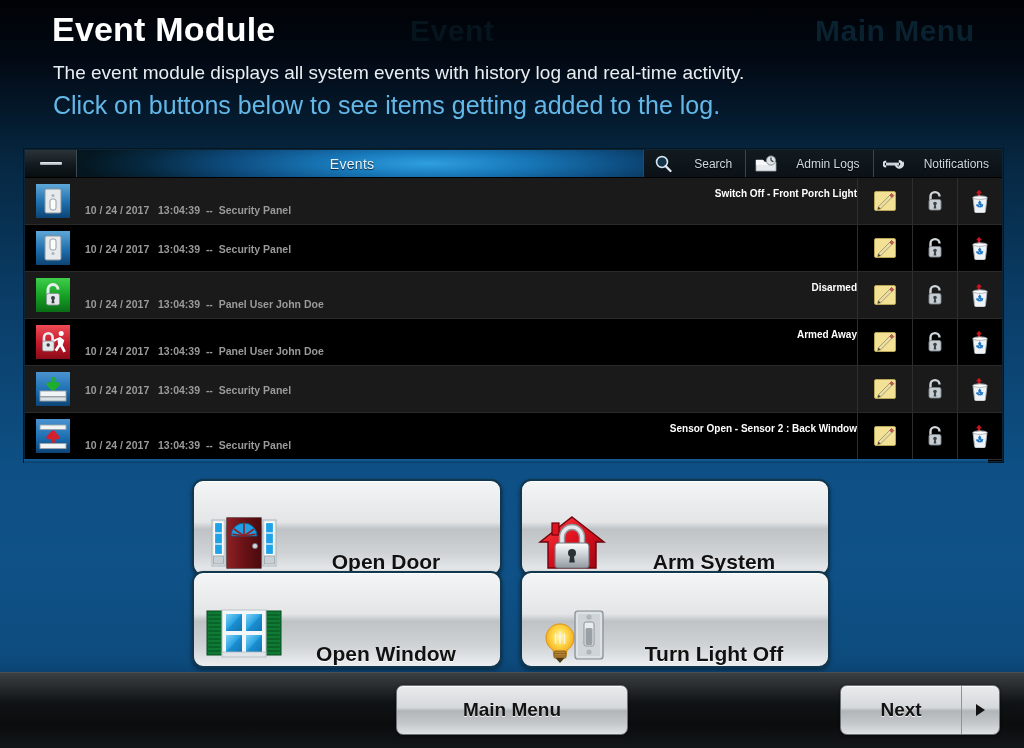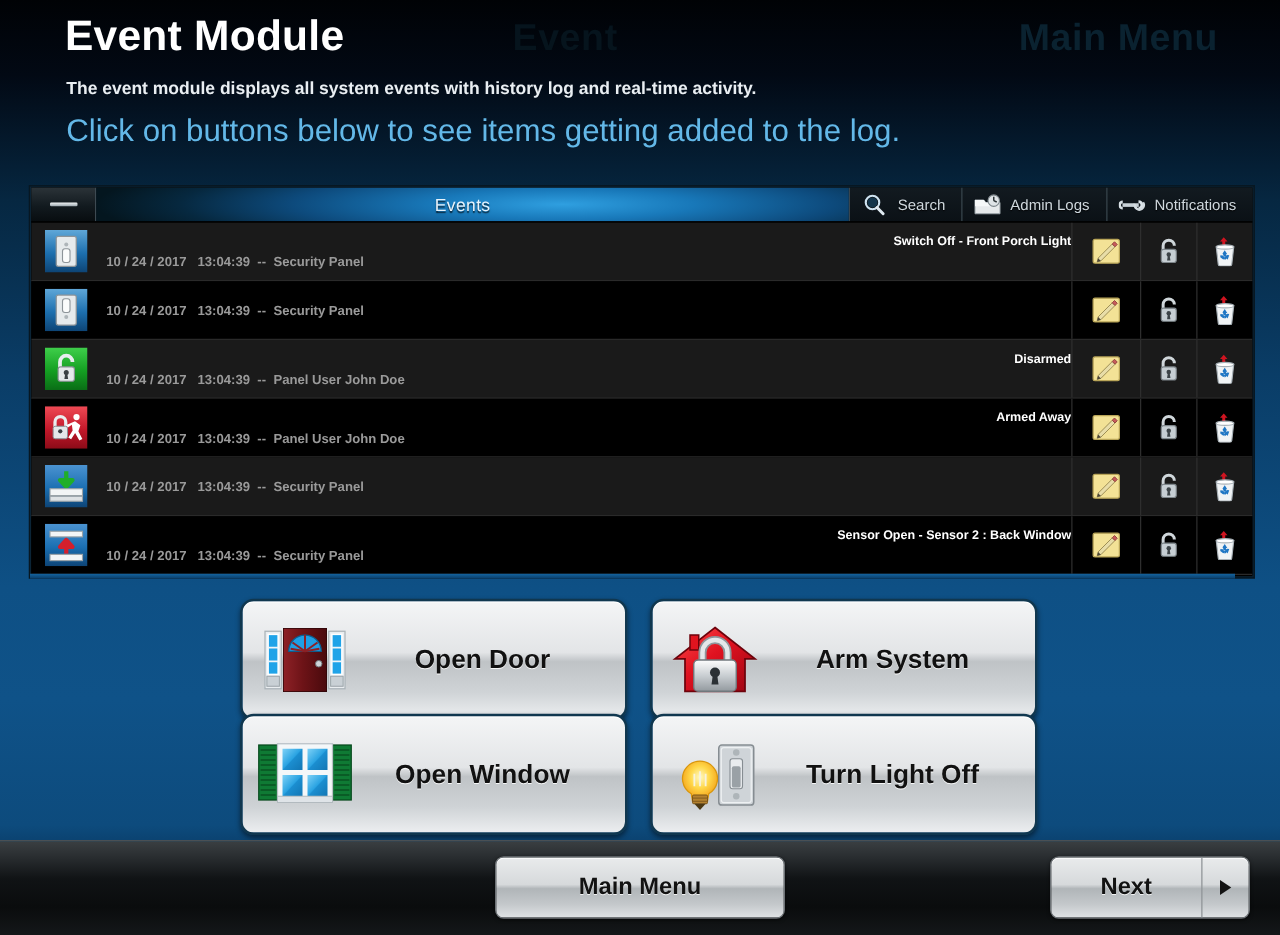--- a/index.html
+++ b/index.html
@@ -38,21 +38,21 @@
 
   
   #header { position:absolute; left:0; top:0; width:1024px; height:140px; }
   #page-title {
     position:absolute; left:52px; top:10px;
     font-size:34px; font-weight:700; color:#ffffff;
     letter-spacing:.2px;
   }
   #subtitle-1 {
     position:absolute; left:53px; top:62px;
-    font-size:14px; color:#e9eef2; font-weight:700;
+    font-size:19px; color:#e9eef2; font-weight:400;
   }
   #subtitle-2 {
     position:absolute; left:53px; top:91px;
     font-size:25px; color:#63b8e8; font-weight:400;
   }
 
   
   #events-panel {
     position:absolute; left:24px; top:149px;
     width:979px; height:313px;
@@ -89,21 +89,21 @@
     display:flex; align-items:center; justify-content:center;
   }
   .tab-events .lbl {
     color:#e8f4fd; font-size:14px; letter-spacing:.3px;
     text-shadow:0 1px 1px rgba(0,0,0,.7);
     transform:translateX(-8px);
   }
   .tab-btn {
     flex:0 0 auto; padding:0 13px 0 9px;
     background:linear-gradient(180deg,#121a20 0%,#0b1116 100%);
-    display:flex; align-items:center; gap:7px;
+    display:flex; align-items:center; gap:19px;
     border-left:1px solid #39464e;
   }
   .tab-btn .lbl {
     color:#cfd8de; font-size:12px;
     text-shadow:0 1px 1px #000;
     white-space:nowrap;
   }
   .tab-ico { width:22px; height:20px; display:block; flex:0 0 22px; }
 
   
@@ -146,21 +146,21 @@
     position:absolute; left:192px; top:479px;
     width:640px; height:175px;
   }
   .act-btn {
     position:absolute;
     width:310px; height:97px;
     border-radius:11px;
     background:linear-gradient(180deg,#f4f5f6 0%,#e3e5e7 44%,#bfc3c6 52%,#cfd3d6 78%,#eceef0 100%);
     border:2px solid #10374f;
     box-shadow:inset 0 1px 0 rgba(255,255,255,.95), 0 2px 4px rgba(0,0,0,.45);
-    display:flex; align-items:center;
+    display:flex; align-items:flex-end;
   }
   #btn-open-door    { left:0;   top:0; }
   #btn-arm-system   { left:328px; top:0; }
   #btn-open-window  { left:0;   top:92px; }
   #btn-turn-light   { left:328px; top:92px; }
   .act-btn .bico { flex:0 0 84px; height:62px; display:flex; align-items:center; justify-content:center; margin-left:8px; }
   .act-btn .bico svg { display:block; }
   .act-btn .blabel {
     flex:1 1 auto; text-align:center;
     font-size:21px; font-weight:700; color:#111;

